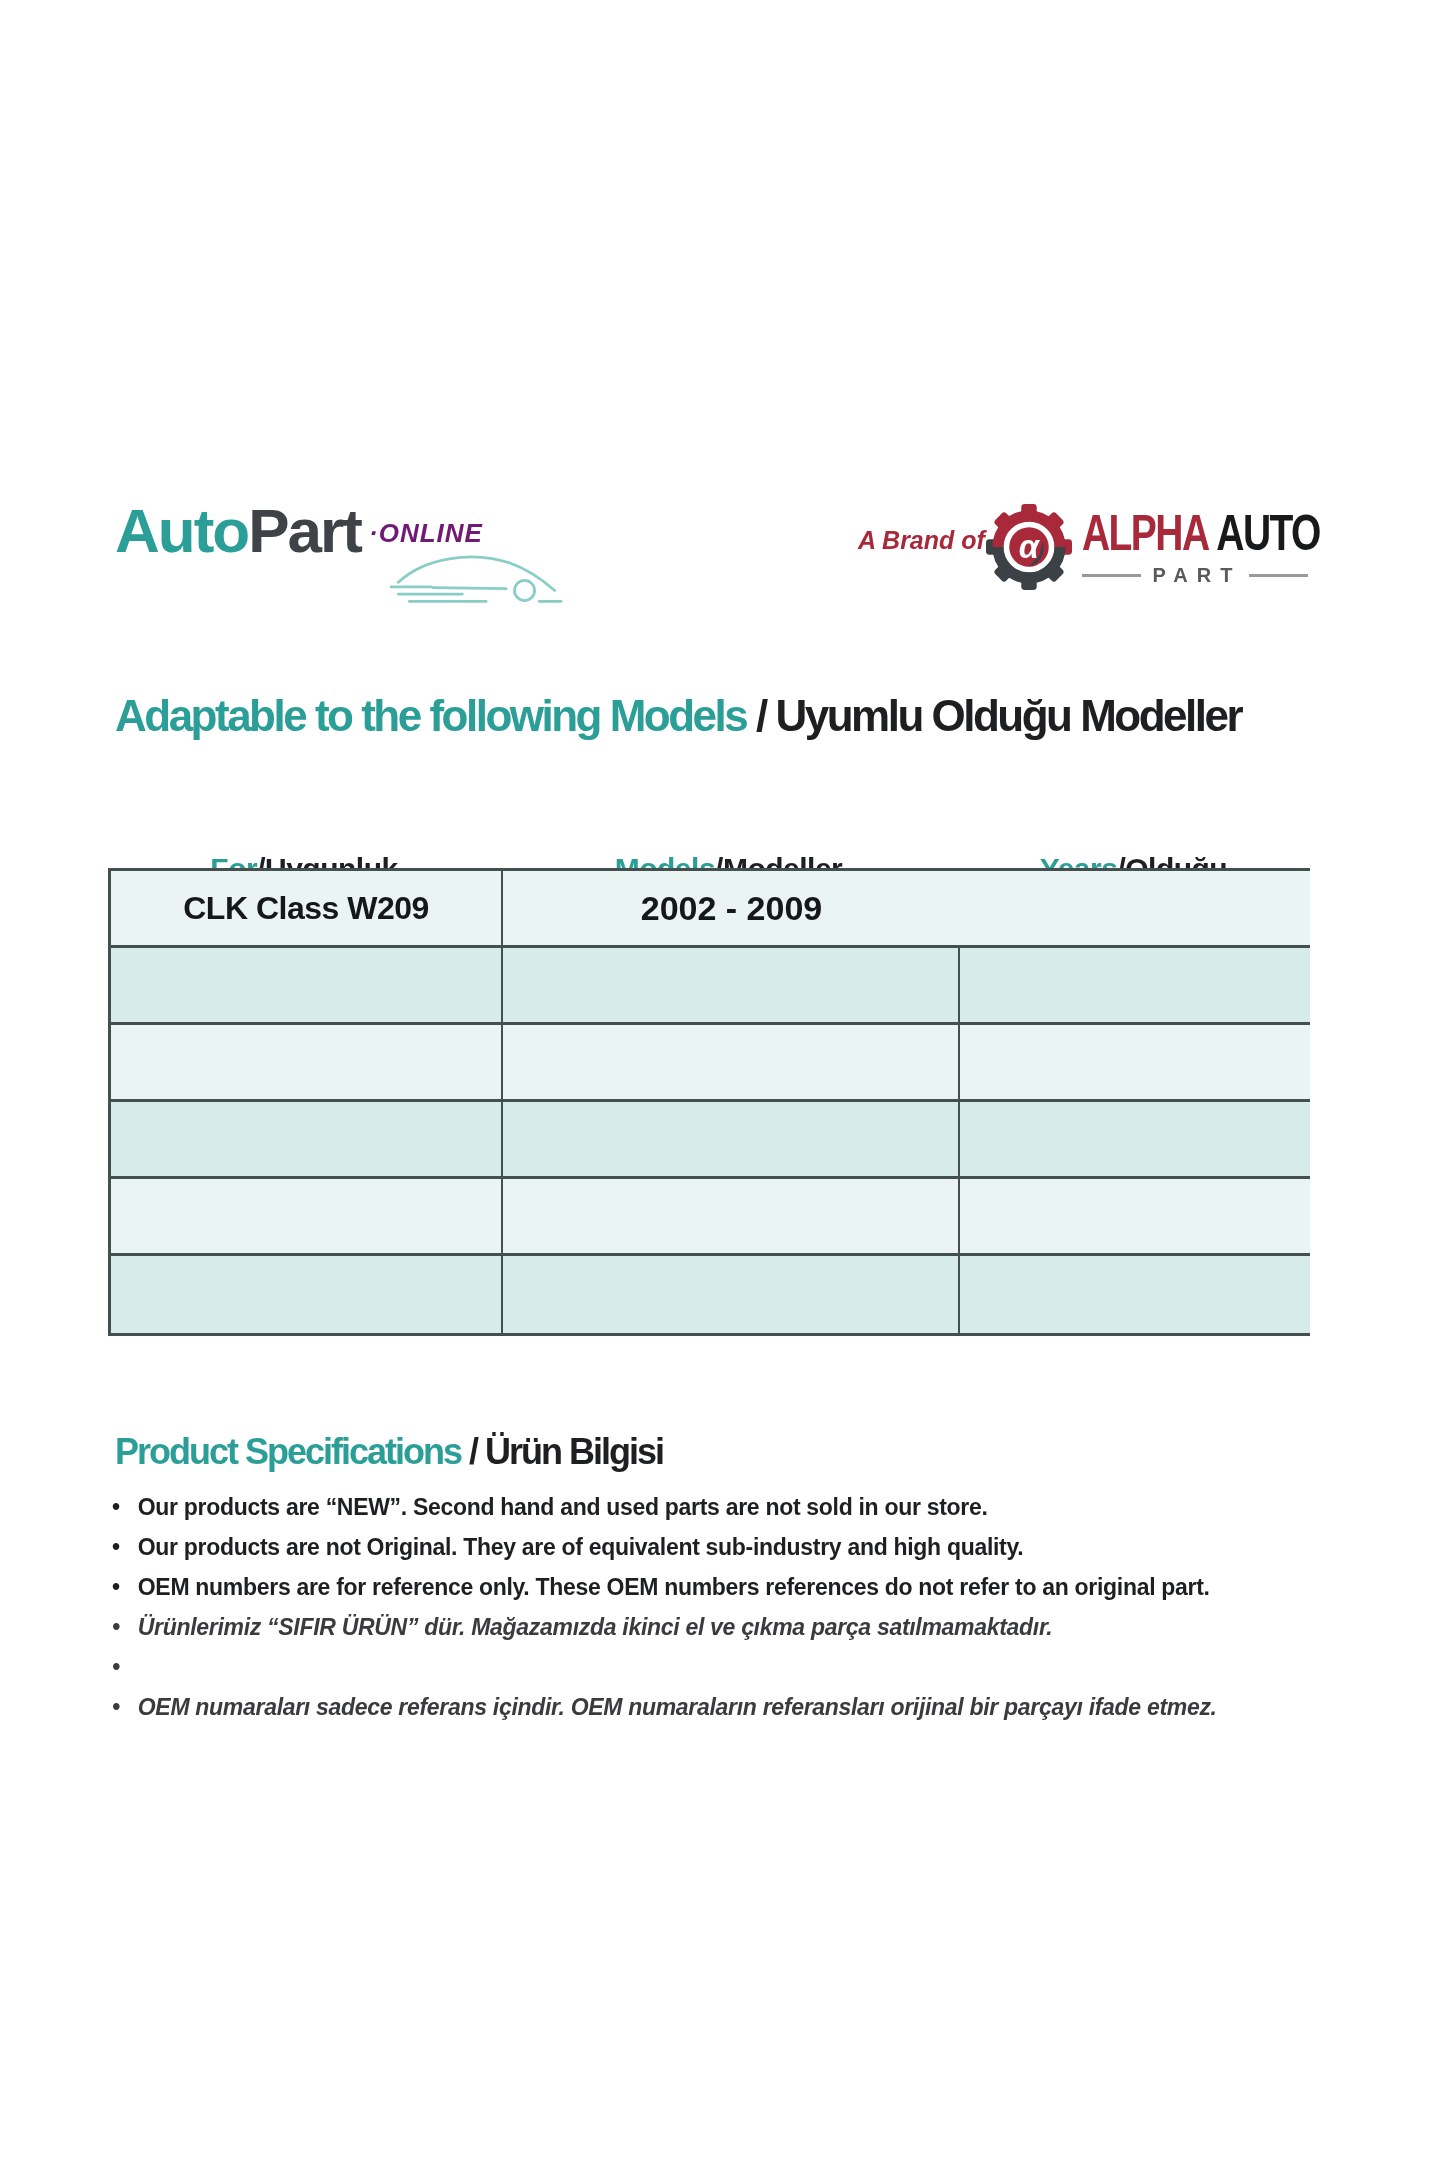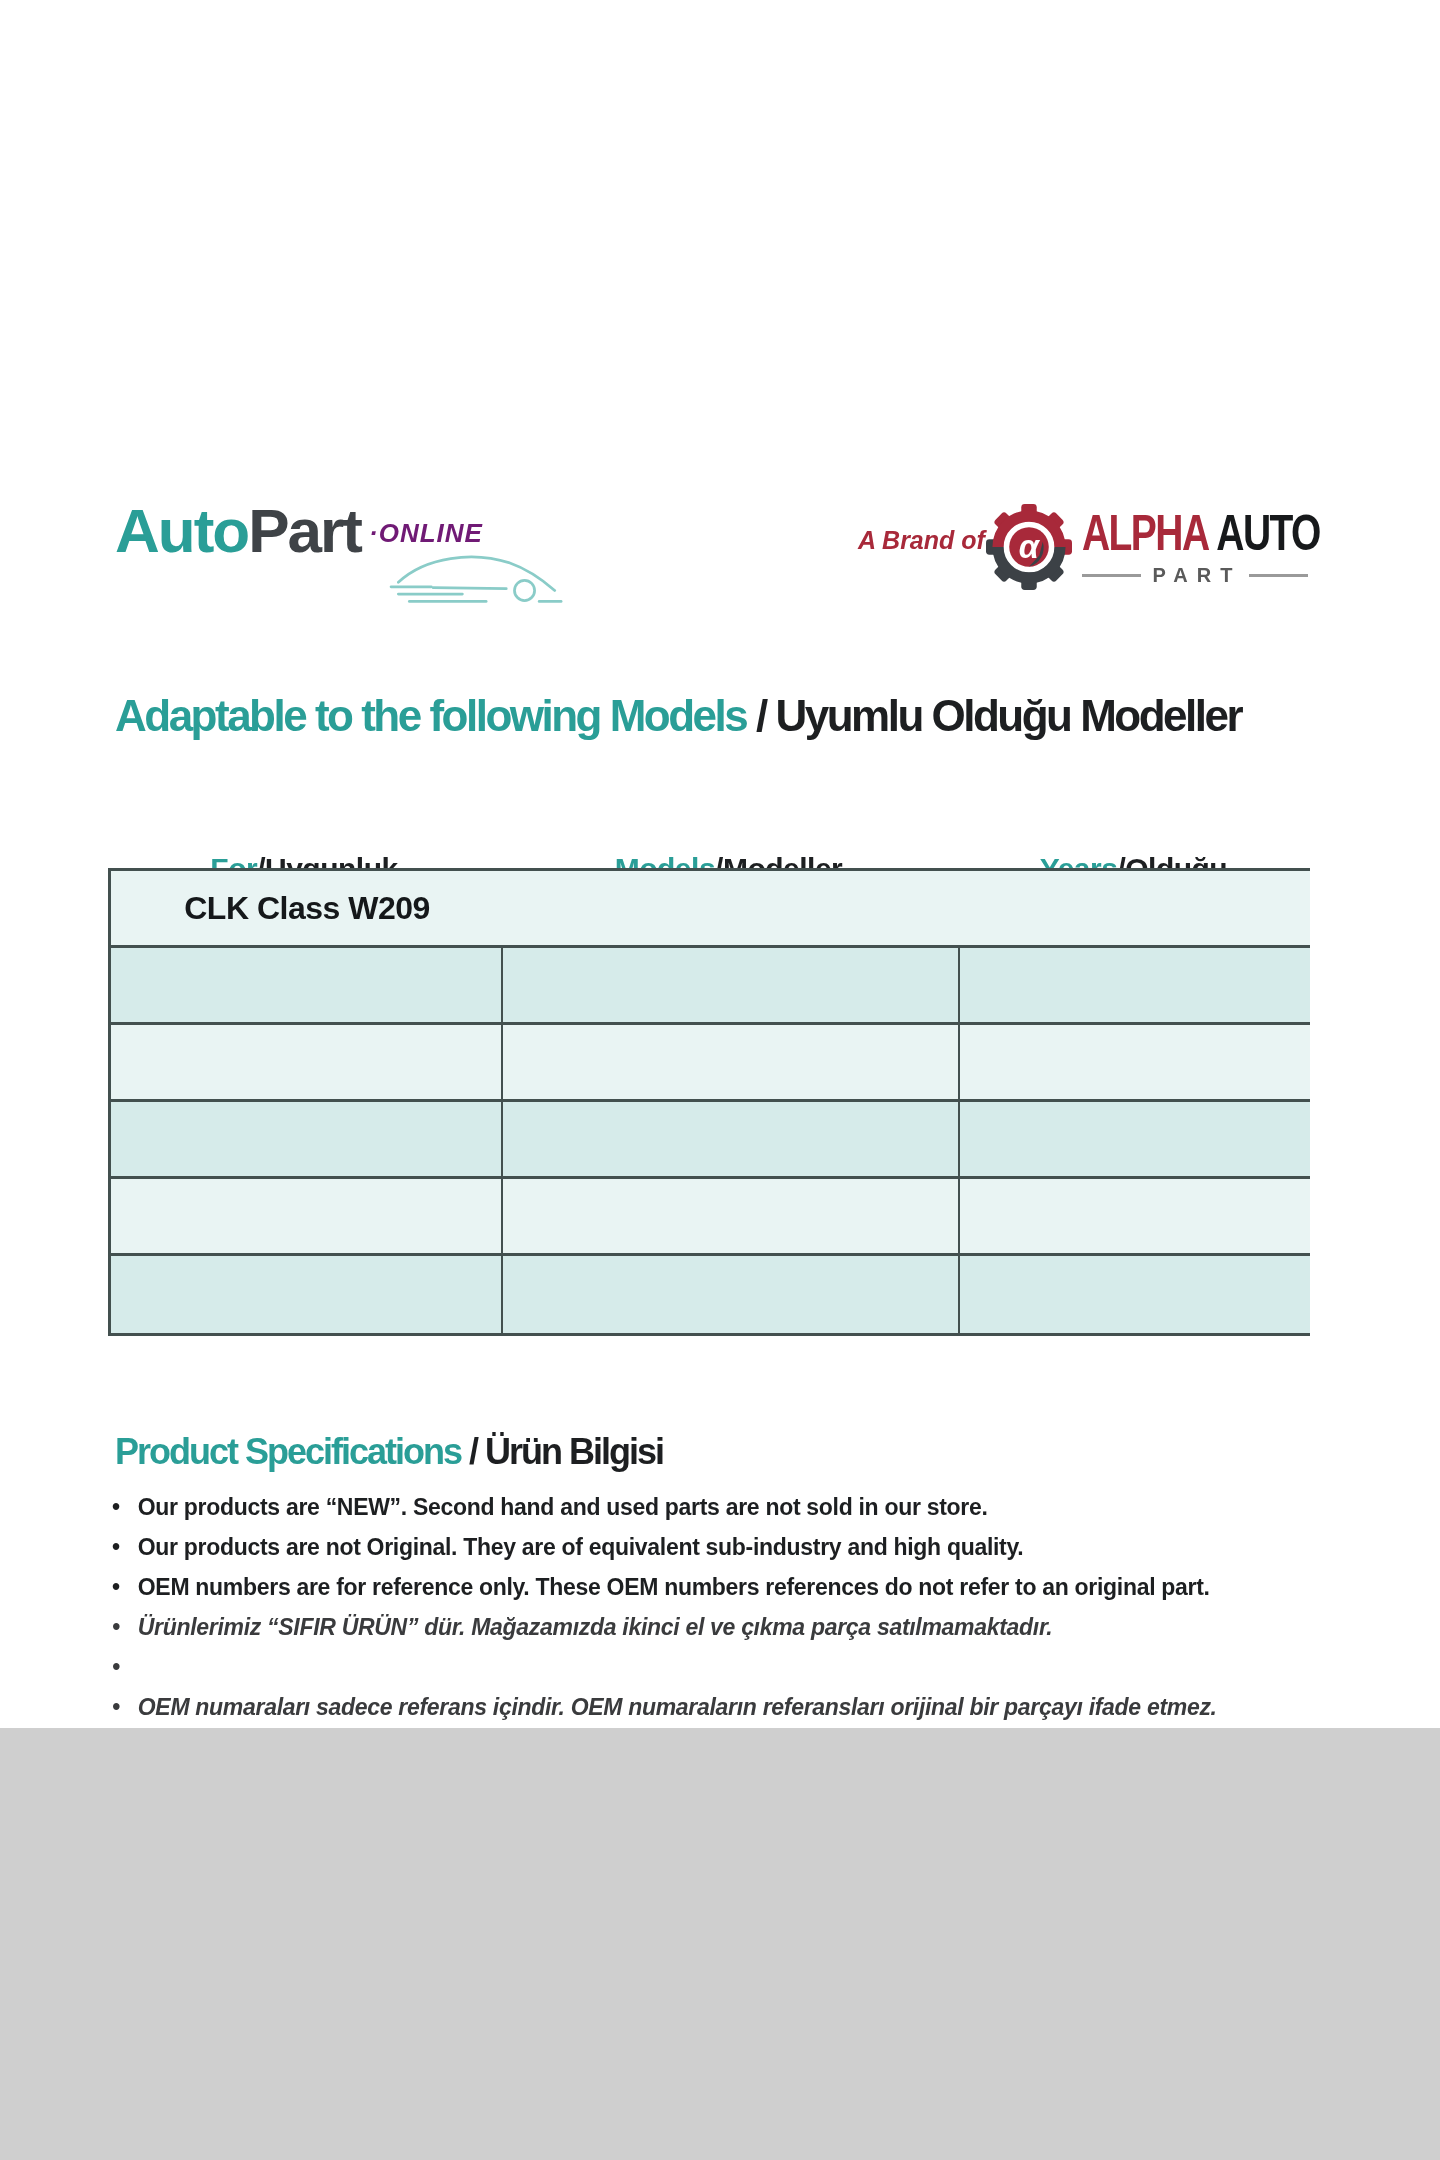--- a/index.html
+++ b/index.html
@@ -1,17 +1,17 @@
 <!DOCTYPE html>
 <html><head>
 <meta charset="utf-8">
 <style>
   html,body{margin:0;padding:0;background:#cfcfcf;}
   .page{
-    position:relative;width:1440px;height:1728px;background:#ffffff;
+    position:relative;width:1440px;height:2160px;background:#ffffff;
     font-family:"Liberation Sans",sans-serif;overflow:hidden;margin:0 auto;
   }
   
   .autopart-logo{position:absolute;left:115px;top:500px;width:480px;height:110px;}
   .ap-text{font-size:62px;font-weight:800;letter-spacing:-2px;white-space:nowrap;line-height:1;}
   .ap-auto{color:#2a9e97;}
   .ap-part{color:#3f4347;}
   .ap-online{
     position:absolute;left:254px;top:18px;font-size:26px;font-style:italic;font-weight:700;
     color:#701a75;letter-spacing:1px;white-space:nowrap;
@@ -148,20 +148,21 @@
     <div class="hcell">
       <span class="t-teal">Years</span>
         <span class="t-dark">/ </span>
         <span class="t-dark">Olduğu</span>
     </div>
   </div>
 
   <div class="ptable">
     <div class="trow">
       <div class="cell c-model">CLK Class W209</div>
+      <div class="cell c-years">2002 - 2009</div>
     </div>
     <div class="trow">
       <div class="cell c-brand"></div>
       <div class="cell c-model"></div>
       <div class="cell c-years"></div>
     </div>
     <div class="trow">
       <div class="cell c-brand"></div>
       <div class="cell c-model"></div>
       <div class="cell c-years"></div>

